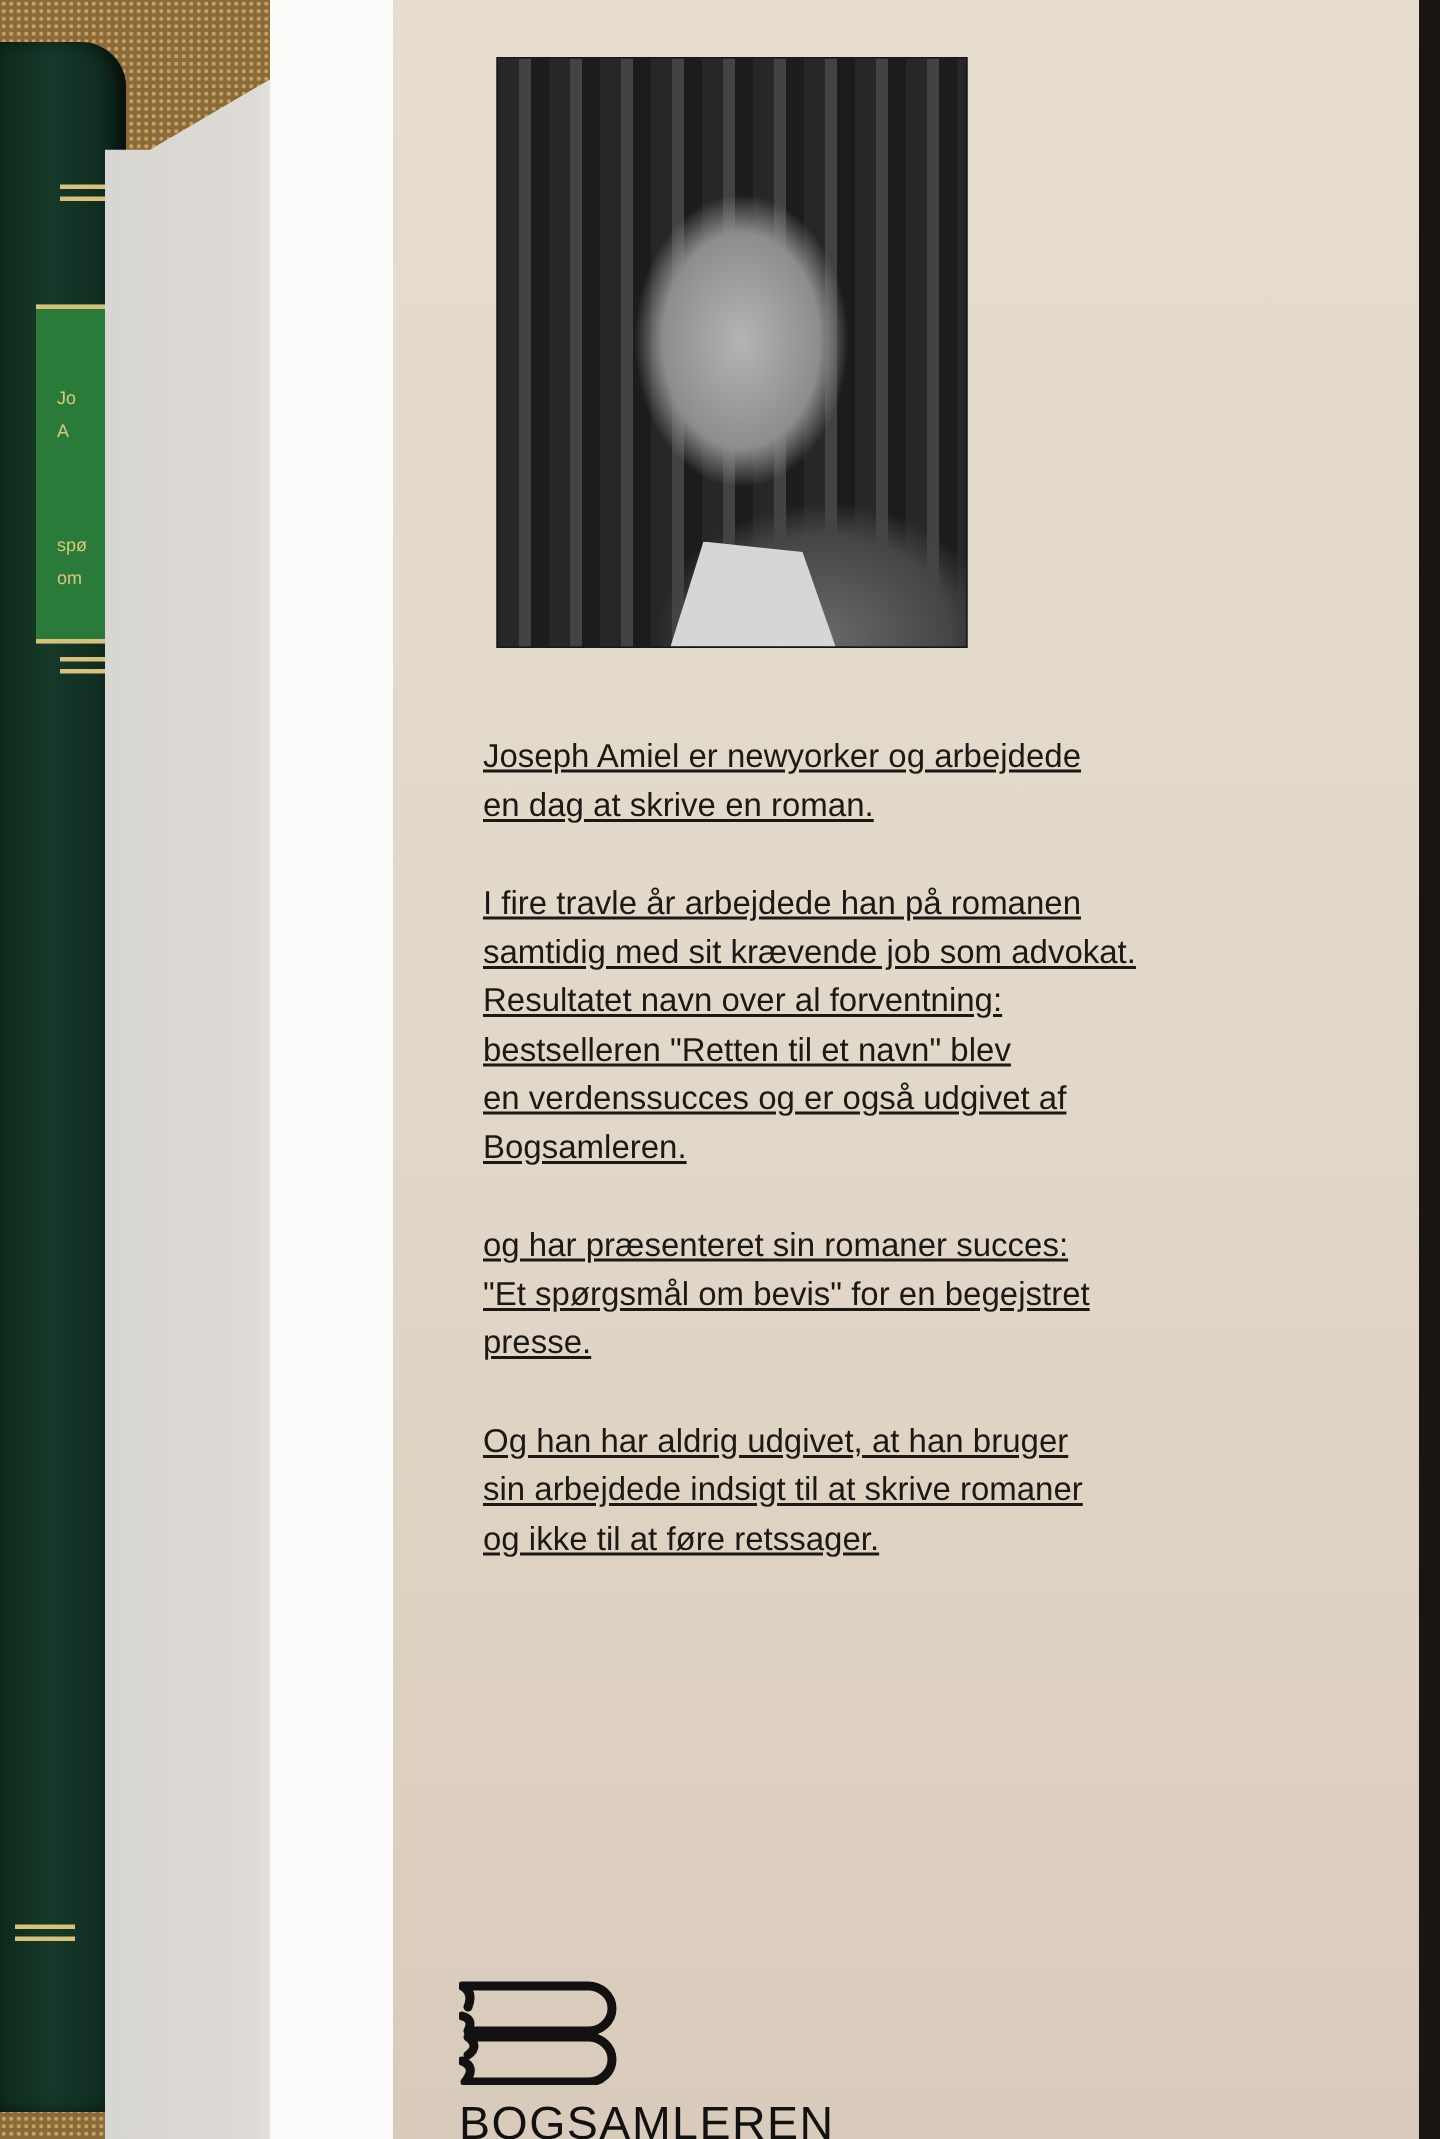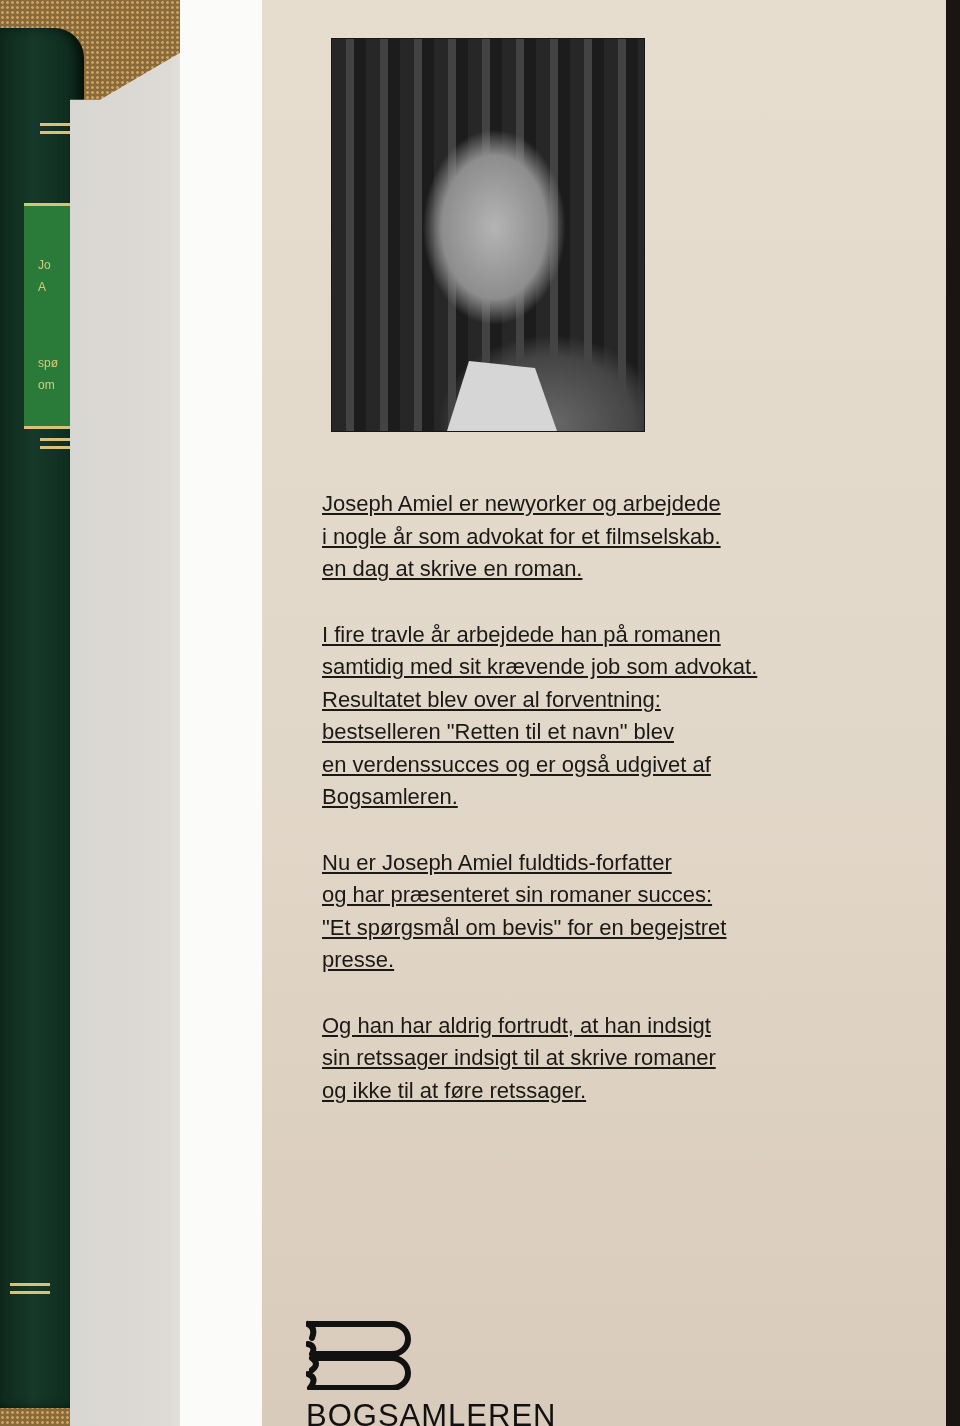--- a/index.html
+++ b/index.html
@@ -97,40 +97,38 @@
 <div class="page"></div>
 <div class="edge"></div>
 
 <div class="photo">
   <div class="collar"></div>
 </div>
 
 <div class="text">
   <p>
     <span class="line">Joseph Amiel er newyorker og arbejdede</span>
-    <span class="line">i nogle år som advokat for et filmselskab.</span>
     <span class="line">en dag at skrive en roman.</span>
   </p>
   <p>
     <span class="line">I fire travle år arbejdede han på romanen</span>
     <span class="line">samtidig med sit krævende job som advokat.</span>
-    <span class="line">Resultatet blev over al forventning:</span>
+    <span class="line">Resultatet navn over al forventning:</span>
     <span class="line">bestselleren "Retten til et navn" blev</span>
     <span class="line">en verdenssucces og er også udgivet af</span>
     <span class="line">Bogsamleren.</span>
   </p>
   <p>
-    <span class="line">Nu er Joseph Amiel fuldtids-forfatter</span>
     <span class="line">og har præsenteret sin romaner succes:</span>
     <span class="line">"Et spørgsmål om bevis" for en begejstret</span>
     <span class="line">presse.</span>
   </p>
   <p>
-    <span class="line">Og  han har aldrig fortrudt, at han indsigt</span>
-    <span class="line">sin retssager indsigt til at skrive romaner</span>
+    <span class="line">Og  han har aldrig udgivet, at han bruger</span>
+    <span class="line">sin arbejdede indsigt til at skrive romaner</span>
     <span class="line">og ikke til at føre retssager.</span>
   </p>
 </div>
 
 <div class="logo">
   <svg width="112" height="72" viewBox="0 0 112 72">
     <path d="M2 6 H86 A16 15 0 0 1 86 36 H6 M6 36 Q10 28 2 26 M2 6 Q10 10 6 20" fill="none" stroke="#111" stroke-width="6" stroke-linejoin="round" stroke-linecap="round"></path>
     <path d="M6 40 H86 A16 15 0 0 1 86 70 H4 M4 70 Q12 60 2 56 M6 40 Q14 46 6 52" fill="none" stroke="#111" stroke-width="6" stroke-linejoin="round" stroke-linecap="round"></path>
   </svg>
 </div>

